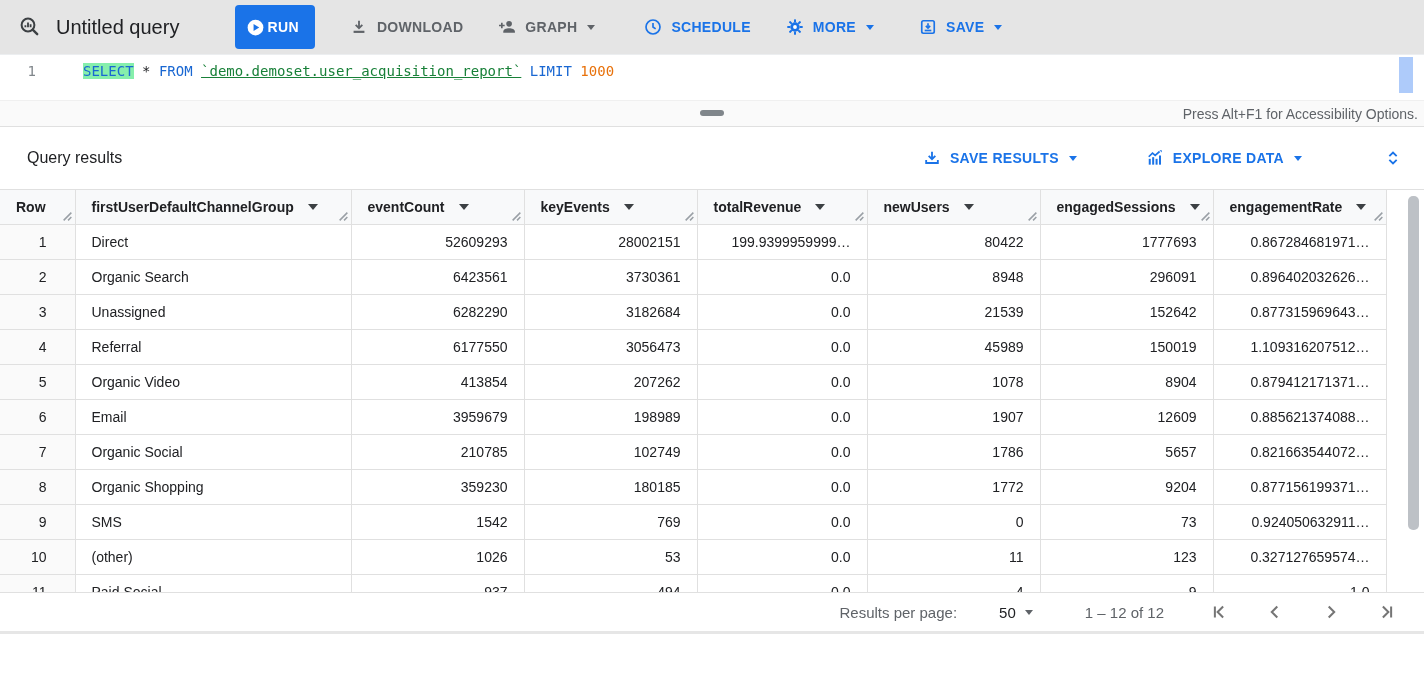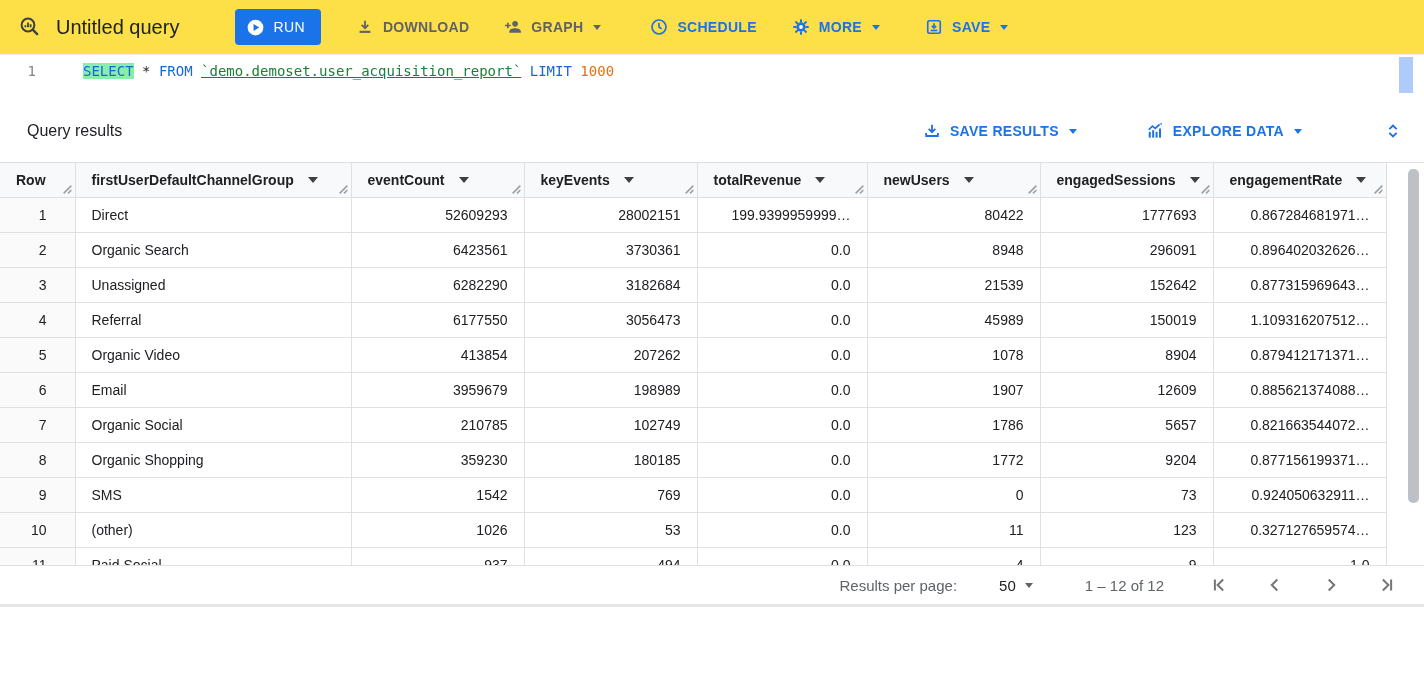--- a/index.html
+++ b/index.html
@@ -6,30 +6,30 @@
     --accent:#1a73e8; --kw:#1967d2; --ref:#188038; --num:#e8710a;
     --text:#202124; --muted:#5f6368; --border:#e0e0e0;
   }
   *{box-sizing:border-box;margin:0;padding:0;}
   html,body{width:1424px;height:685px;overflow:hidden;background:#fff;
     font-family:"Liberation Sans","DejaVu Sans",sans-serif;color:var(--text);}
   .app{width:1424px;height:685px;display:flex;flex-direction:column;position:relative;}
 
   
   .toolbar{height:55px;flex:0 0 55px;display:flex;align-items:center;padding-left:18px;
-    border-bottom:1px solid #eceef0;background:#fde047;}
+    border-bottom:1px solid #eceef0;background:#e5e5e5;}
   .toolbar .qicon{flex:0 0 24px;margin-right:14px;}
   .query-title{font-size:20px;color:var(--text);margin-right:56px;white-space:nowrap;}
   .btn{display:inline-flex;align-items:center;gap:8px;border:none;background:none;cursor:pointer;
     font-family:inherit;font-size:14px;font-weight:700;letter-spacing:.3px;white-space:nowrap;}
   .btn.gray{color:var(--muted);}
   .btn.blue{color:var(--accent);}
-  .run-btn{display:inline-flex;align-items:center;gap:7px;height:36px;padding:0 16px 0 10px;
+  .run-btn{display:inline-flex;align-items:center;gap:1px;height:44px;padding:0 16px 0 10px;
     background:var(--accent);color:#fff;border:none;border-radius:4px;cursor:pointer;
-    font-family:inherit;font-size:14px;font-weight:400;letter-spacing:.4px;margin-right:34px;}
+    font-family:inherit;font-size:14px;font-weight:700;letter-spacing:.4px;margin-right:34px;}
   .tb-gap{margin-left:34px;}
   .caret{width:0;height:0;border-left:4px solid transparent;border-right:4px solid transparent;
     border-top:5px solid currentColor;display:inline-block;margin-left:2px;}
 
   
   .editor{height:45px;flex:0 0 45px;display:flex;position:relative;background:#fff;
     font-family:"DejaVu Sans Mono","Liberation Mono",monospace;font-size:14px;}
   .gutter{width:50px;text-align:right;padding:8px 14px 0 0;color:#80868b;}
   .code{padding-top:8px;white-space:pre;}
   .tok-kw{color:var(--kw);}
@@ -170,20 +170,24 @@
       <span class="caret"></span>
     </button>
   </header>
 
   <section class="editor">
     <div class="gutter">1</div>
     <div class="code"><span class="tok-kw hl">SELECT</span><span class="tok-plain"> * </span><span class="tok-kw">FROM</span><span> </span><span class="tok-ref">`demo.demoset.user_acquisition_report`</span><span> </span><span class="tok-kw">LIMIT</span><span> </span><span class="tok-num">1000</span></div>
     <div class="editor-scroll-thumb"></div>
   </section>
 
+  <div class="statusbar">
+    <div class="drag-handle"></div>
+    <span class="hint">Press Alt+F1 for Accessibility Options.</span>
+  </div>
 
   <section class="results-header">
     <h2 class="results-title">Query results</h2>
     <div class="rh-actions">
       <button class="btn blue">
         <svg width="20" height="20" viewBox="0 0 24 24">
           <path d="M12 4.5v8" stroke="#1a73e8" stroke-width="2.2" fill="none"></path>
           <path d="M8 9.5l4 4 4-4" stroke="#1a73e8" stroke-width="2.2" fill="none"></path>
           <path d="M5 14.5V18h14v-3.5" stroke="#1a73e8" stroke-width="2.2" fill="none"></path>
         </svg>

